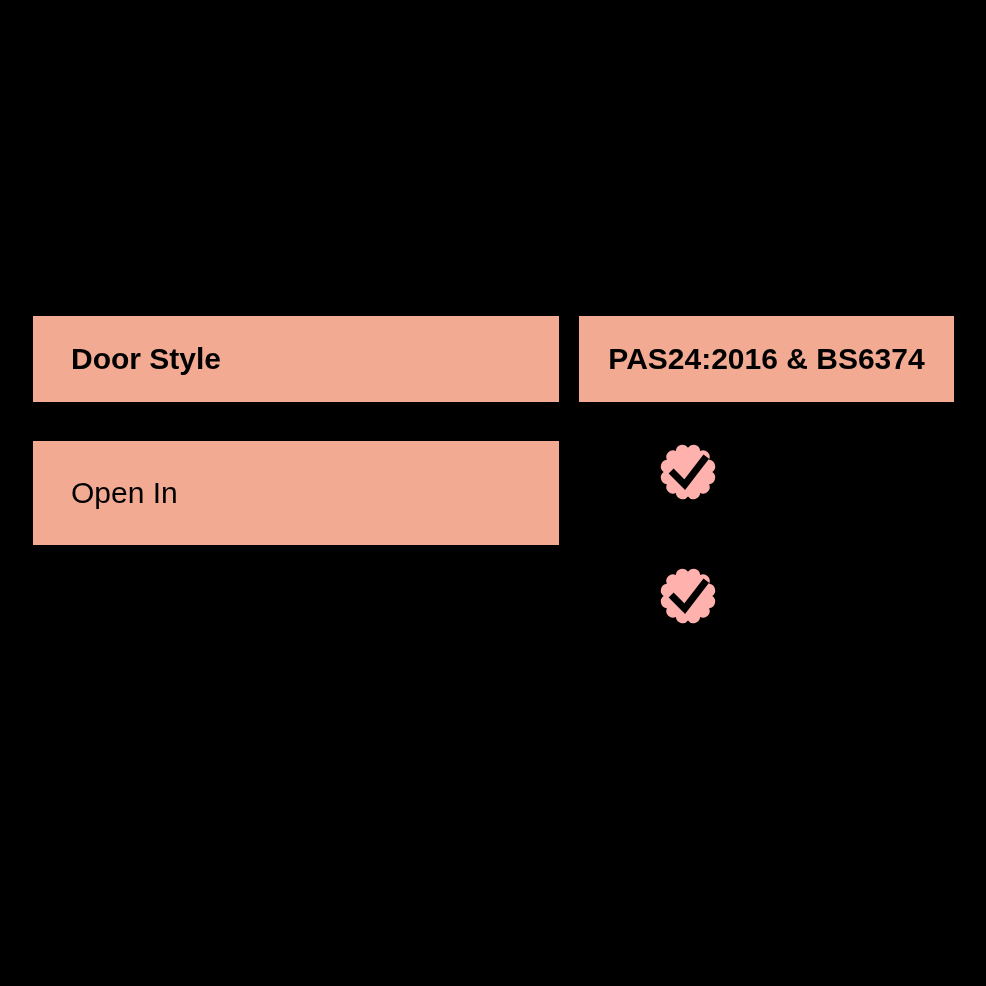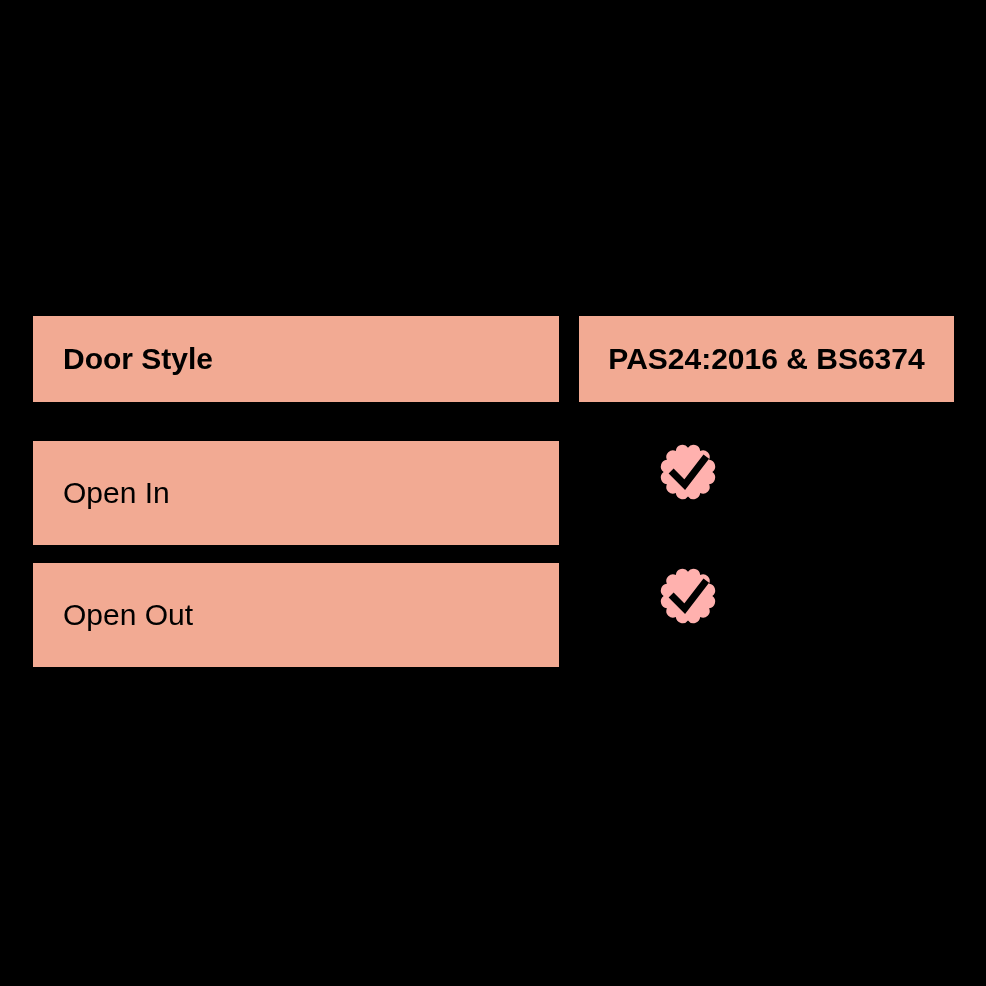--- a/index.html
+++ b/index.html
@@ -28,21 +28,21 @@
   .cell--header {
     font-weight: 700;
     font-size: 30px;
   }
   .cell--row {
     font-weight: 400;
     font-size: 30px;
     margin-top: 22px;
   }
   .cell--label {
-    padding-left: 30px;
+    padding-left: 38px;
   }
   .cell--center {
     justify-content: center;
   }
   .hdr-left  { left: 33px;  top: 316px; width: 526px; height: 86px;  }
   .hdr-right { left: 579px; top: 316px; width: 375px; height: 86px;  }
   .row1      { left: 33px;  top: 419px; width: 526px; height: 104px; }
   .row2      { left: 33px;  top: 541px; width: 526px; height: 104px; }
   .badge {
     position: absolute;
@@ -75,22 +75,19 @@
 
   <div class="cell cell--row cell--label row1">
     <span>Open In</span>
   </div>
 
   <svg class="badge badge--row1" viewBox="0 0 64 64" aria-hidden="true">
     <path class="seal" d="M58 32 A7.2 7.2 0 0 1 54.52 45 A7.2 7.2 0 0 1 45 54.52 A7.2 7.2 0 0 1 32 58 A7.2 7.2 0 0 1 19 54.52 A7.2 7.2 0 0 1 9.48 45 A7.2 7.2 0 0 1 6 32 A7.2 7.2 0 0 1 9.48 19 A7.2 7.2 0 0 1 19 9.48 A7.2 7.2 0 0 1 32 6 A7.2 7.2 0 0 1 45 9.48 A7.2 7.2 0 0 1 54.52 19 A7.2 7.2 0 0 1 58 32 Z"></path>
     <path class="check" d="M14 31 L28.5 45.5 L51.5 15.5"></path>
   </svg>
 
-  <div class="cell cell--row cell--label row2">
-    <span>Open Out</span>
-  </div>
 
   <svg class="badge badge--row2" viewBox="0 0 64 64" aria-hidden="true">
     <path class="seal" d="M58 32 A7.2 7.2 0 0 1 54.52 45 A7.2 7.2 0 0 1 45 54.52 A7.2 7.2 0 0 1 32 58 A7.2 7.2 0 0 1 19 54.52 A7.2 7.2 0 0 1 9.48 45 A7.2 7.2 0 0 1 6 32 A7.2 7.2 0 0 1 9.48 19 A7.2 7.2 0 0 1 19 9.48 A7.2 7.2 0 0 1 32 6 A7.2 7.2 0 0 1 45 9.48 A7.2 7.2 0 0 1 54.52 19 A7.2 7.2 0 0 1 58 32 Z"></path>
     <path class="check" d="M14 31 L28.5 45.5 L51.5 15.5"></path>
   </svg>
 
 </div>
 
 </body></html>

